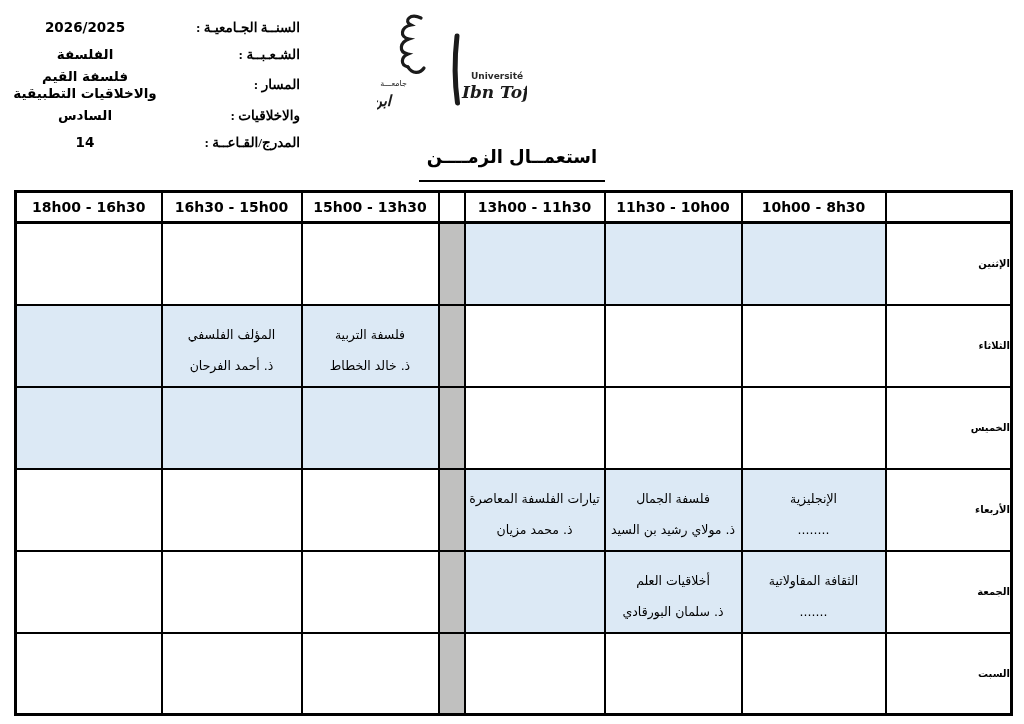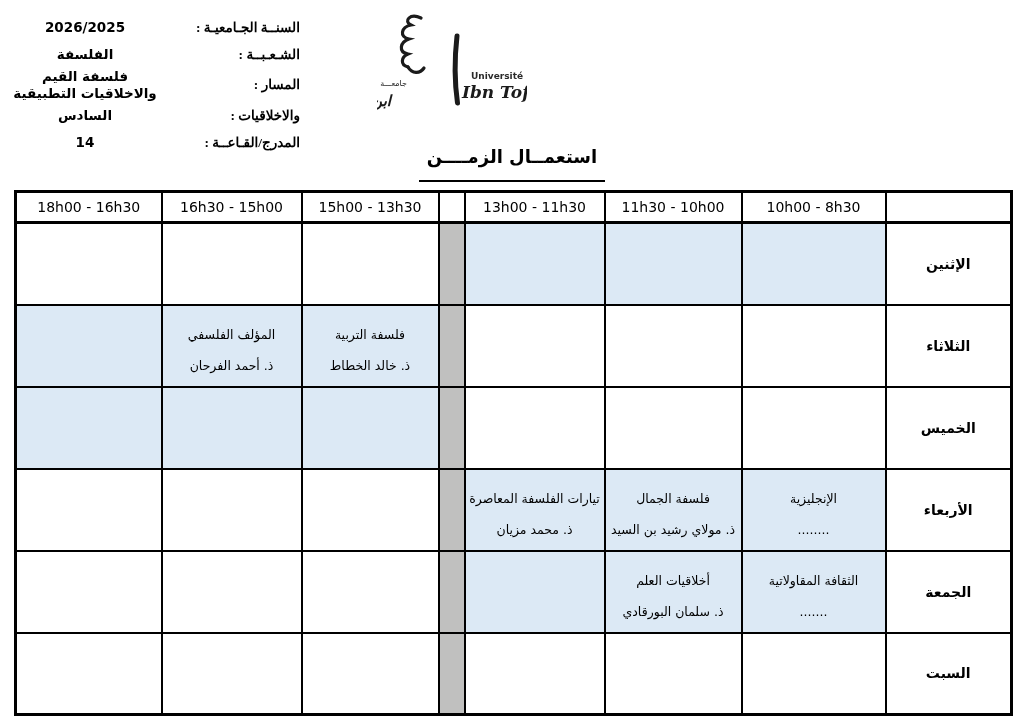--- a/index.html
+++ b/index.html
@@ -23,28 +23,28 @@
 
   
   .title-wrap{position:absolute;top:146px;left:0;width:1024px;text-align:center;}
   .title{display:inline-block;direction:rtl;font-weight:bold;font-size:18px;
          border-bottom:2.5px solid #000;padding:0 8px 13px 8px;}
 
   
   table.tt{position:absolute;top:190px;left:14px;border-collapse:collapse;table-layout:fixed;
            background:#fff;border:3px solid #000;}
   table.tt th,table.tt td{border:2px solid #000;padding:0;vertical-align:middle;}
-  table.tt thead th{height:28px;font-size:14px;font-weight:normal;border-bottom:3px solid #000;background:#fff;}
+  table.tt thead th{height:28px;font-size:14px;font-weight:bold;border-bottom:3px solid #000;background:#fff;}
   table.tt tbody tr{height:82px;}
   .spacer-col{background:#c0c0bf;}
   .shaded{background:#dce9f5;}
   td.slot .cc{display:flex;flex-direction:column;align-items:center;row-gap:15px;
               padding-top:9px;direction:rtl;font-size:12.5px;font-weight:normal;line-height:1.25;
               text-align:center;}
-  td.day-cell{font-size:14px;font-weight:bold;text-align:center;direction:rtl;
+  td.day-cell{font-size:10px;font-weight:bold;text-align:right;direction:rtl;
               border-left:3px solid #000;border-top:3px solid #000;border-bottom:3px solid #000;}
   th.day-h{border-left:3px solid #000;}
 </style>
 </head>
 <body>
 
 <div class="page">
 
 
   <div class="logo">

